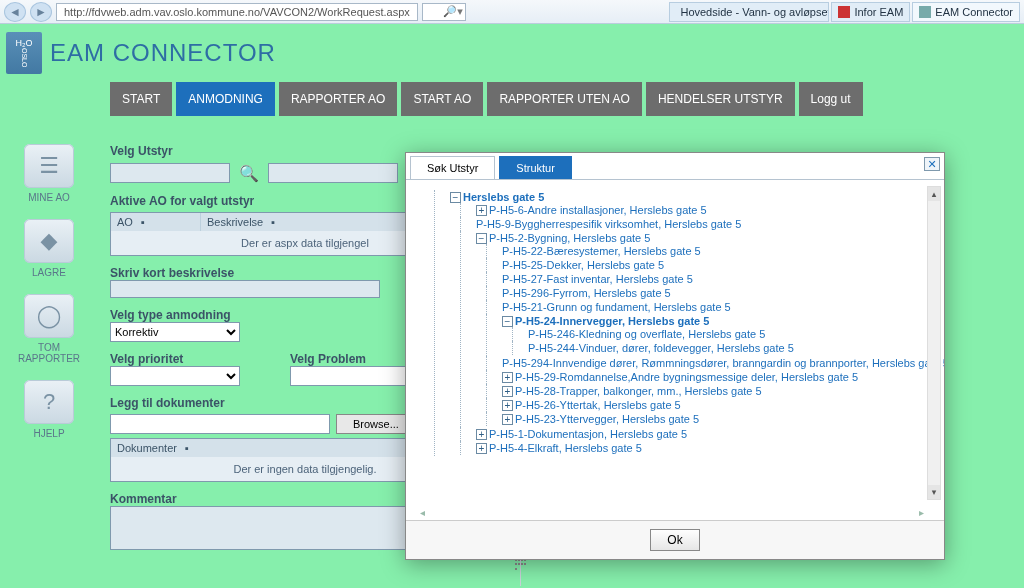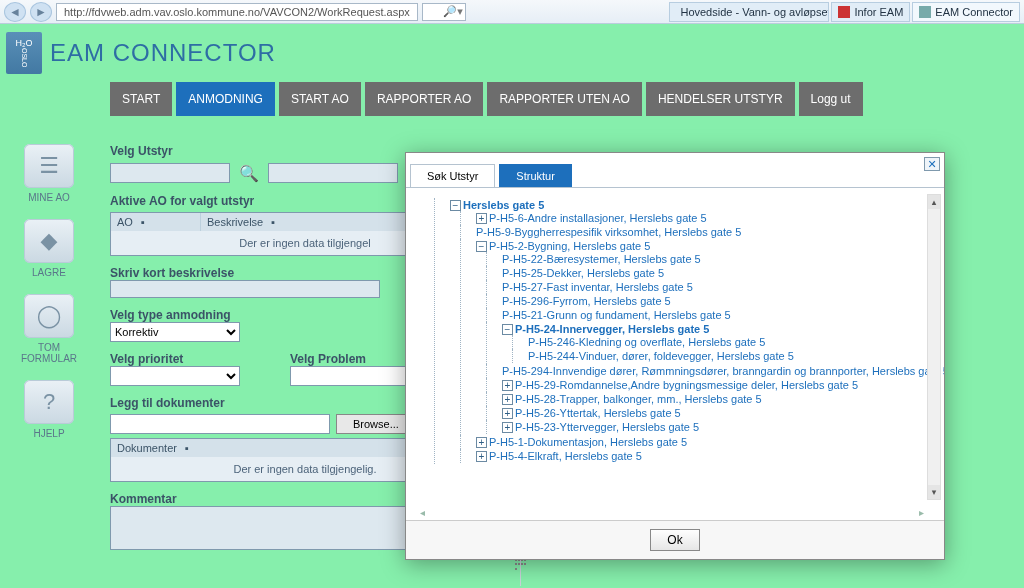--- a/index.html
+++ b/index.html
@@ -43,21 +43,21 @@
 .two-col { display: flex; gap: 30px; }
 .comment-box { height: 44px; border: 1px solid #7f99ad; background: #dde8ef; }
 
 .divider { position: absolute; left: 520px; top: 140px; bottom: 10px; width: 1px; background: #c9d2d9; }
 .drag-nub { position: absolute; left: 515px; top: 535px; width: 12px; height: 12px; display: flex; flex-wrap: wrap; gap: 1px; }
 .drag-nub span { width: 2px; height: 2px; background: #8a8a8a; }
 
 
 .modal { position: absolute; left: 405px; top: 128px; width: 540px; height: 408px; background: #fff; border: 1px solid #888; box-shadow: 0 4px 22px rgba(0,0,0,.35); display: flex; flex-direction: column; }
 .modal-tabs { display: flex; border-bottom: 1px solid #b5c3d0; position: relative; }
-.modal-tab { padding: 5px 16px; font-size: 11px; border: 1px solid #b5c3d0; border-bottom: none; background: #fff; cursor: pointer; margin-left: 4px; margin-top: 11px; }
+.modal-tab { padding: 5px 16px; font-size: 11px; border: 1px solid #b5c3d0; border-bottom: none; background: #fff; cursor: pointer; margin-left: 4px; margin-top: 3px; }
 .modal-tab.active { background: #1d6fbc; color: #fff; border-color: #1d6fbc; }
 .modal-close { position: absolute; right: 4px; top: 4px; width: 16px; height: 14px; border: 1px solid #7f99ad; background: #eef4f9; color: #1d6fbc; font-size: 11px; display: flex; align-items: center; justify-content: center; cursor: pointer; }
 .tree { flex: 1; overflow: hidden; padding: 10px 6px 4px 18px; position: relative; }
 .tree-scroll { position: absolute; right: 3px; top: 6px; bottom: 20px; width: 14px; background: #f0f0f0; border: 1px solid #ddd; }
 .tree-scroll .up, .tree-scroll .down { height: 14px; display: flex; align-items: center; justify-content: center; font-size: 9px; color: #555; background: #e5e5e5; }
 .tree-scroll .down { position: absolute; bottom: 0; left: 0; right: 0; }
 .tree .hscroll { position: absolute; left: 14px; right: 20px; bottom: 3px; height: 10px; display: flex; justify-content: space-between; color: #9ba; font-size: 10px; }
 .tree ul { list-style: none; margin-left: 10px; }
 .tree li { position: relative; padding: 1px 0 1px 16px; white-space: nowrap; }
 .tree li::before { content: ""; position: absolute; left: 0; top: 0; bottom: 0; border-left: 1px dotted #a0b4c4; }
@@ -102,40 +102,40 @@
     <div class="logo-box">
       <div>H₂O</div>
       <div style="font-size:7px; writing-mode:vertical-rl">OSLO</div>
     </div>
     <div class="app-title">EAM CONNECTOR</div>
   </div>
 
   <div class="nav">
     <button>START</button>
     <button class="active">ANMODNING</button>
+    <button>RAPPORTER AO</button>
     <button>START AO</button>
-    <button>RAPPORTER AO</button>
     <button>RAPPORTER UTEN AO</button>
     <button>HENDELSER UTSTYR</button>
     <button>Logg ut</button>
   </div>
 
   <div class="left-icons">
     <div class="left-icon">
         <div class="glyph">☰</div>
         <div>MINE AO</div>
       </div>
     <div class="left-icon">
         <div class="glyph">◆</div>
         <div>LAGRE</div>
       </div>
     <div class="left-icon">
         <div class="glyph">◯</div>
         <div style="white-space:pre-line; text-align:center">TOM
-FORMULAR</div>
+RAPPORTER</div>
       </div>
     <div class="left-icon">
         <div class="glyph">?</div>
         <div>HJELP</div>
       </div>
   </div>
 
   <div class="form-area">
     <div class="field-label">Velg Utstyr</div>
     <div class="row">
@@ -152,21 +152,21 @@
             <span>▪</span>
           </div>
         <div style="flex:1">
             <span>Beskrivelse</span>
             <span>▪</span>
           </div>
         <div style="flex:0 0 70px">
             <span>Status</span>
           </div>
       </div>
-      <div class="grid-empty">Der er ingen data tilgjengel</div>
+      <div class="grid-empty">Der er aspx data tilgjengel</div>
     </div>
 
     <div class="field-label">Skriv kort beskrivelse</div>
     <div class="textish" style="width:270px; height:18px"></div>
 
     <div class="field-label">Velg type anmodning</div>
     <select class="fake-select">
       <option>Korrektiv</option>
     </select>
 

